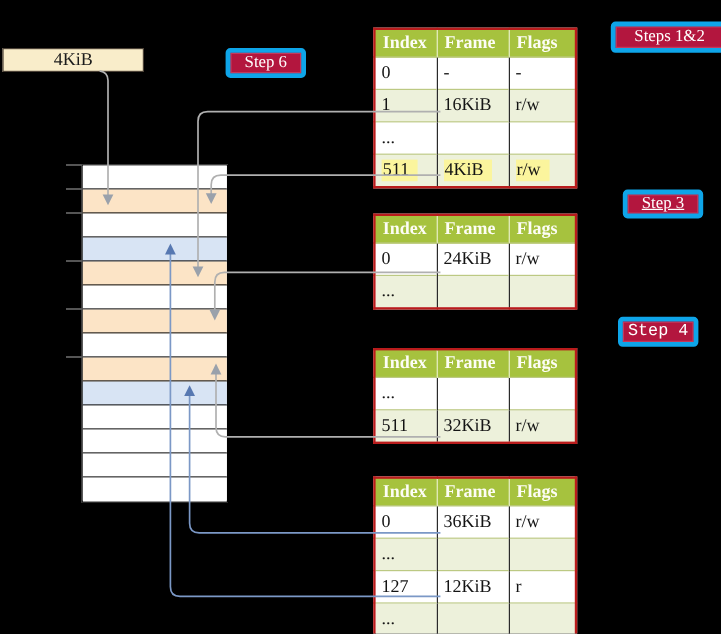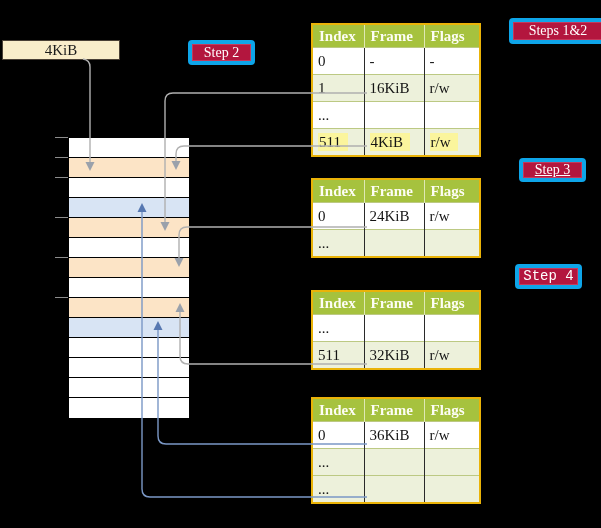--- a/index.html
+++ b/index.html
@@ -37,21 +37,21 @@
   .mrow:last-child{border-bottom:none;}
   .mrow.white{background:#ffffff;}
   .mrow.wheat{background:#fce4c6;}
   .mrow.blue {background:#d8e4f4;}
   .tick{position:absolute;width:13px;height:1px;background:#8d8d8d;left:55px;}
 
   
   .ptable{width:171px;}
   table.ftable{
     border-collapse:collapse;table-layout:fixed;width:168px;
-    background:#fff;border:2px solid #eab308;
+    background:#fff;border:2px solid #b91c1c;
   }
   table.ftable th{
     background:#a6c23e;color:#fdfdf5;font-weight:bold;font-size:15px;
     text-align:left;height:20px;padding:1px 0 1px 6px;
     border-left:1px solid #dfe8b4;
   }
   table.ftable th:first-child{border-left:none;}
   table.ftable td{
     font-size:15px;color:#141414;height:26px;padding:0 0 0 5px;
     border-top:1px solid #bcc983;border-left:1px solid #2a2a2a;
@@ -61,21 +61,21 @@
   table.ftable tr.shade td{background:#edf1db;}
   .hl{background:#fbf59d;padding:1px 7px 1px 1px;}
 
   svg.overlay{position:absolute;left:0;top:0;pointer-events:none;}
 </style>
 </head>
 <body>
 
 <div class="abs frame-box">4KiB</div>
 
-<div class="abs step step0">Step 2</div>
+<div class="abs step step0">Step 6</div>
 <div class="abs step steps12">Steps 1&amp;2</div>
 <div class="abs step step3">Step 3</div>
 <div class="abs step step4">Step 4</div>
 
 <div class="abs memory-strip">
     <div class="mrow white"></div>
     <div class="mrow wheat"></div>
     <div class="mrow white"></div>
     <div class="mrow blue"></div>
     <div class="mrow wheat"></div>
@@ -203,20 +203,25 @@
     <tr>
       <td>0</td>
       <td>36KiB</td>
       <td>r/w</td>
     </tr>
     <tr class="shade">
       <td>...</td>
       <td></td>
       <td></td>
     </tr>
+    <tr>
+      <td>127</td>
+      <td>12KiB</td>
+      <td>r</td>
+    </tr>
     <tr class="shade">
       <td>...</td>
       <td></td>
       <td></td>
     </tr>
   </tbody>
     </table>
 </div>
 
 <svg class="overlay" width="601" height="528" viewBox="0 0 601 528">

